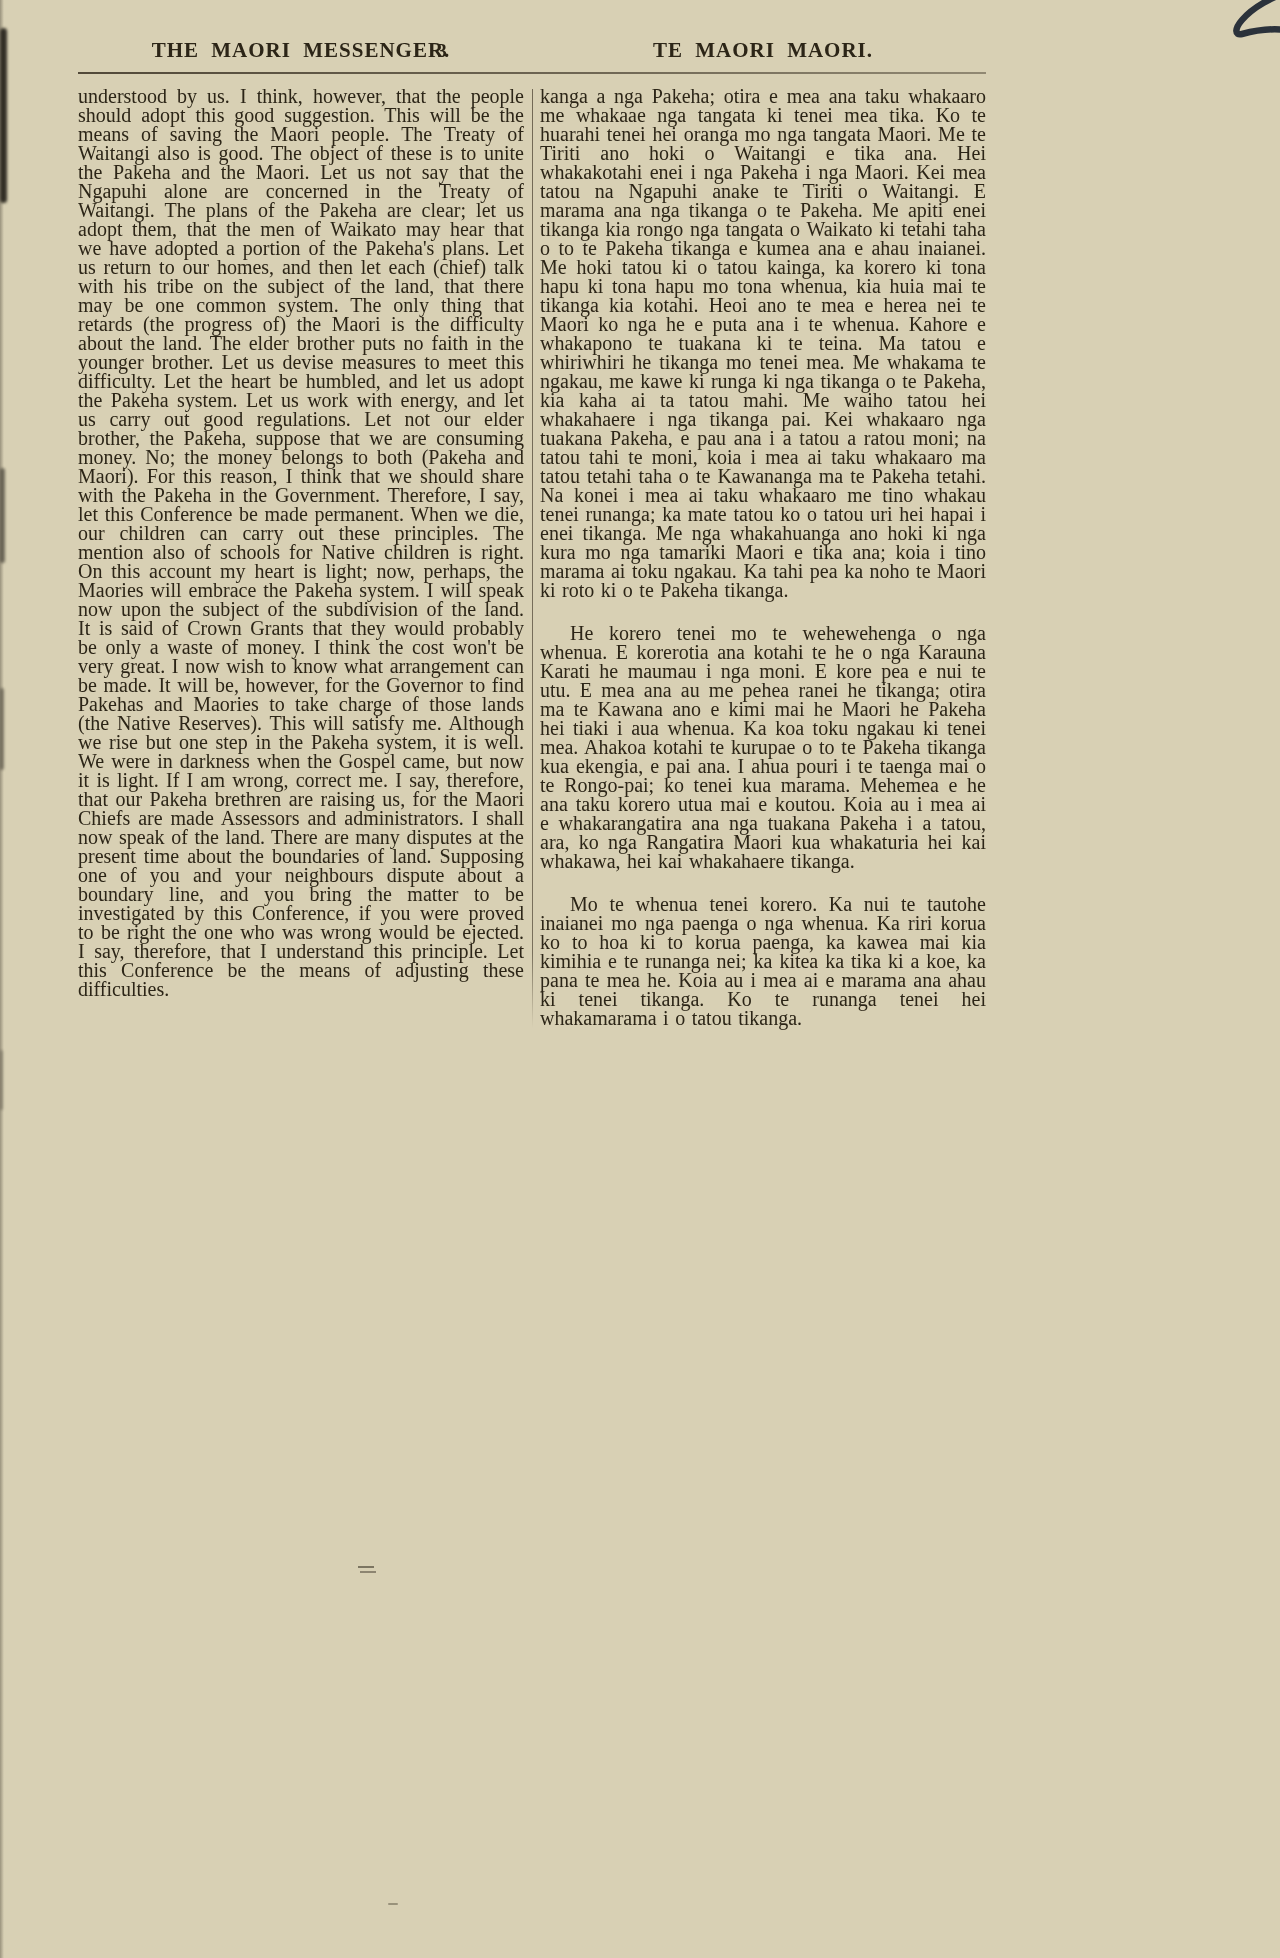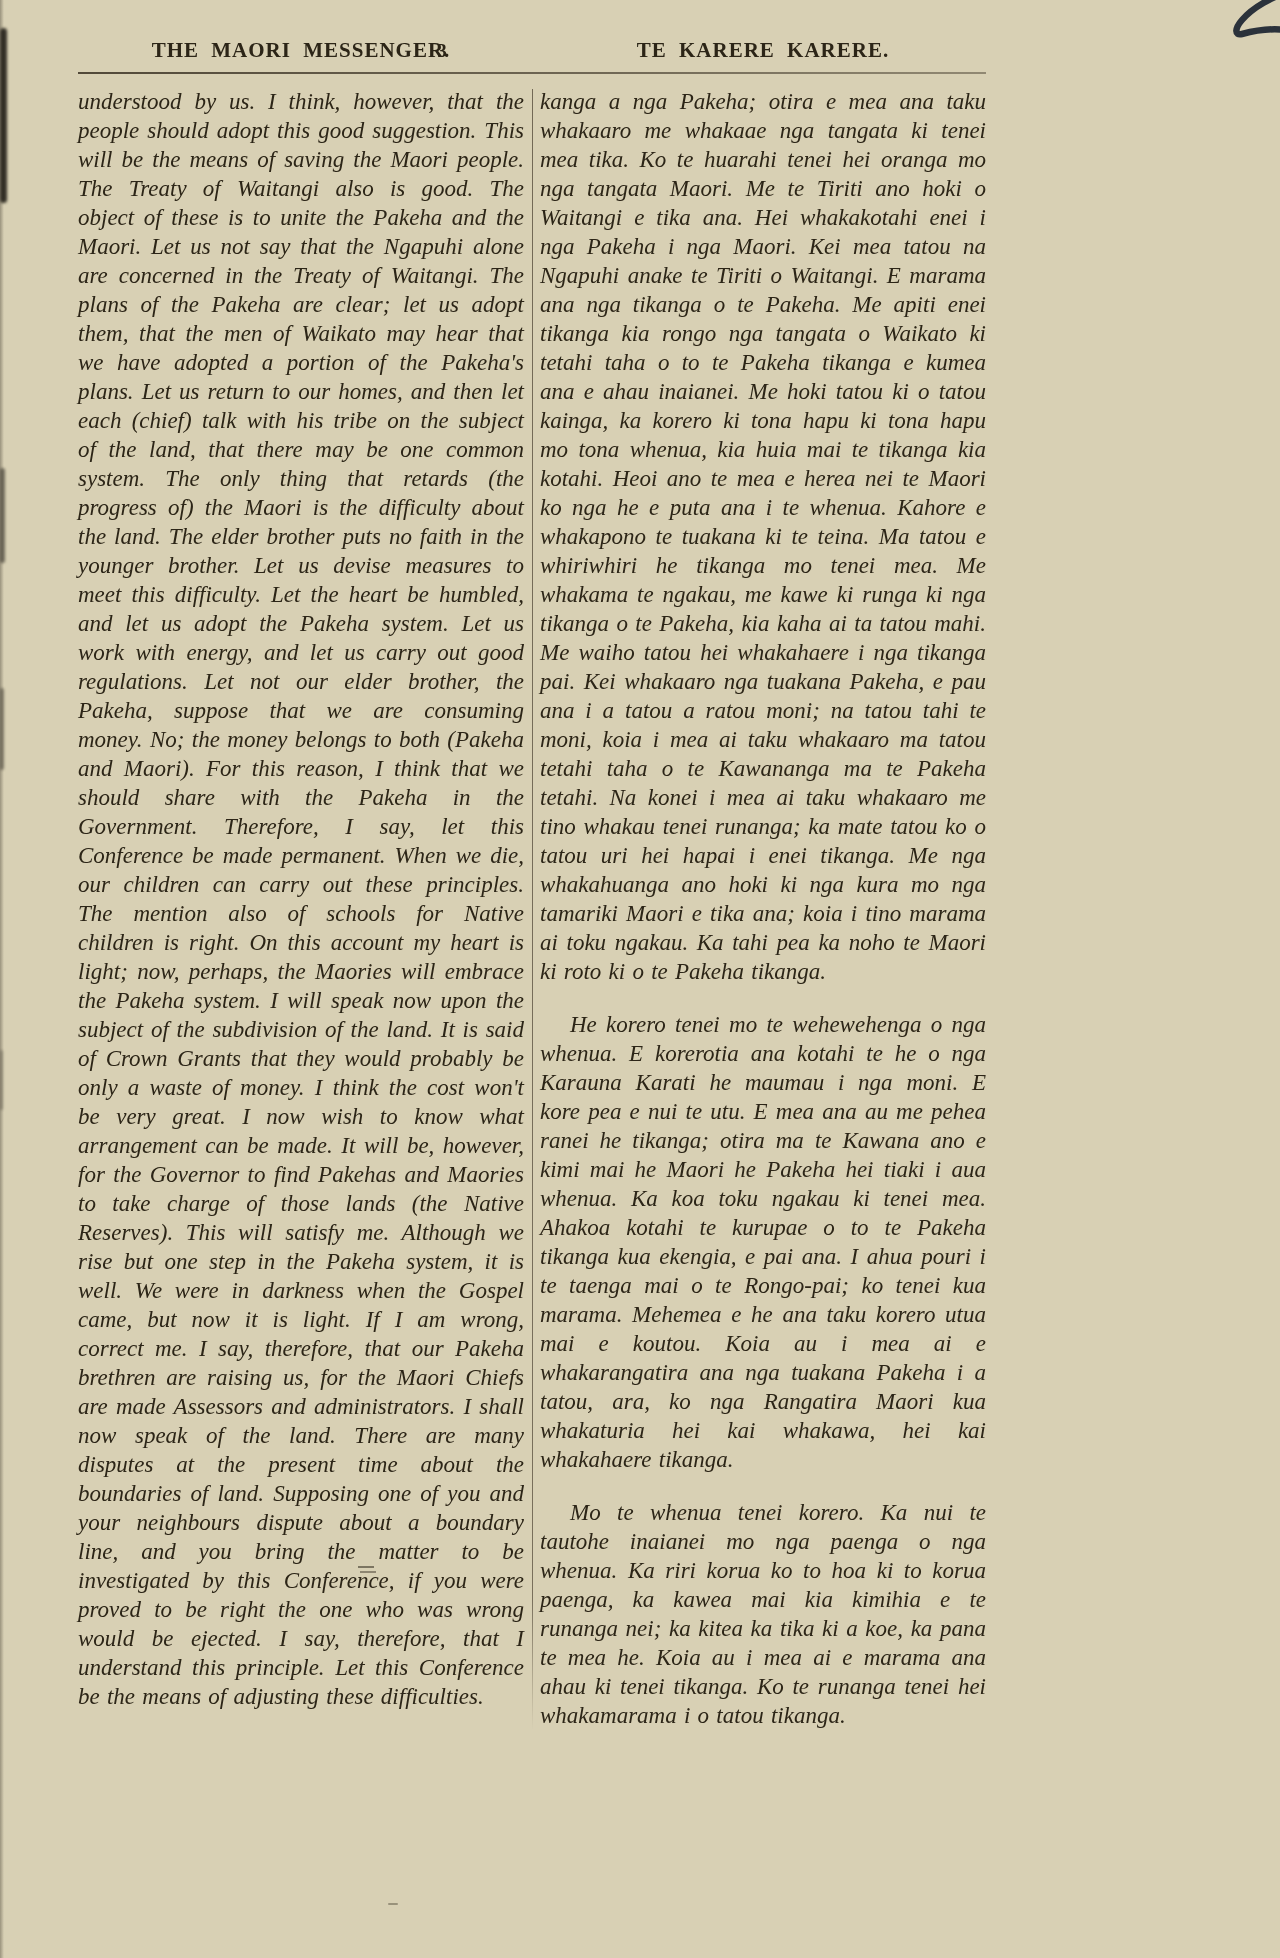--- a/index.html
+++ b/index.html
@@ -99,25 +99,24 @@
     margin-top: 9px;
     height: 2px;
     background: linear-gradient(to right, rgba(58,49,35,0.85), rgba(58,49,35,0.65) 60%, rgba(58,49,35,0.45));
   }
   .columns {
     display: flex;
     margin-top: 13px;
   }
   .col {
     width: 446px;
-    font-size: 23px;
-    line-height: 29px;
+    font-size: 20px;
+    line-height: 19px;
     text-align: justify;
     word-spacing: 1.5px;
-    font-style: italic;
   }
   .col p { margin: 0; }
   .col p + p { margin-top: 24px; }
   .col p.indent { text-indent: 30px; }
   .divider {
     width: 1px;
     align-self: stretch;
     margin: 2px 7px 0 8px;
     background: linear-gradient(to bottom, rgba(80,70,54,0.75) 0%, rgba(80,70,54,0.7) 92%, rgba(80,70,54,0) 100%);
   }
@@ -135,21 +134,21 @@
 
   <svg class="pen-mark" viewBox="0 0 86 56" aria-hidden="true">
     <path d="M 84 -4 C 70 2, 52 10, 40 24 C 33 32, 32 40, 40 38 C 55 34, 68 32, 84 34" fill="none" stroke="#18202e" stroke-width="6.5" stroke-linecap="round" opacity="0.9"></path>
   </svg>
 
   <div class="content">
 
     <header class="masthead">
       <span class="mast-title">THE MAORI MESSENGER.</span>
       <span class="pagenum">3</span>
-      <span class="mast-title">TE KARERE KARERE.</span>
+      <span class="mast-title">TE MAORI MAORI.</span>
     </header>
 
     <div class="header-rule"></div>
 
     <main class="columns">
 
       <section class="col left">
         <p>understood by us. I think, however, that the people should adopt this good suggestion. This will be the means of saving the Maori people. The Treaty of Waitangi also is good. The object of these is to unite the Pakeha and the Maori. Let us not say that the Ngapuhi alone are concerned in the Treaty of Waitangi. The plans of the Pakeha are clear; let us adopt them, that the men of Waikato may hear that we have adopted a portion of the Pakeha's plans. Let us return to our homes, and then let each (chief) talk with his tribe on the subject of the land, that there may be one common system. The only thing that retards (the progress of) the Maori is the difficulty about the land. The elder brother puts no faith in the younger brother. Let us devise measures to meet this difficulty. Let the heart be humbled, and let us adopt the Pakeha system. Let us work with energy, and let us carry out good regulations. Let not our elder brother, the Pakeha, suppose that we are consuming money. No; the money belongs to both (Pakeha and Maori). For this reason, I think that we should share with the Pakeha in the Government. Therefore, I say, let this Conference be made permanent. When we die, our children can carry out these principles. The mention also of schools for Native children is right. On this account my heart is light; now, perhaps, the Maories will embrace the Pakeha system. I will speak now upon the subject of the subdivision of the land. It is said of Crown Grants that they would probably be only a waste of money. I think the cost won't be very great. I now wish to know what arrangement can be made. It will be, however, for the Governor to find Pakehas and Maories to take charge of those lands (the Native Reserves). This will satisfy me. Although we rise but one step in the Pakeha system, it is well. We were in darkness when the Gospel came, but now it is light. If I am wrong, correct me. I say, therefore, that our Pakeha brethren are raising us, for the Maori Chiefs are made Assessors and administrators. I shall now speak of the land. There are many disputes at the present time about the boundaries of land. Supposing one of you and your neighbours dispute about a boundary line, and you bring the matter to be investigated by this Conference, if you were proved to be right the one who was wrong would be ejected. I say, therefore, that I understand this principle. Let this Conference be the means of adjusting these difficulties.</p>
       </section>
 

